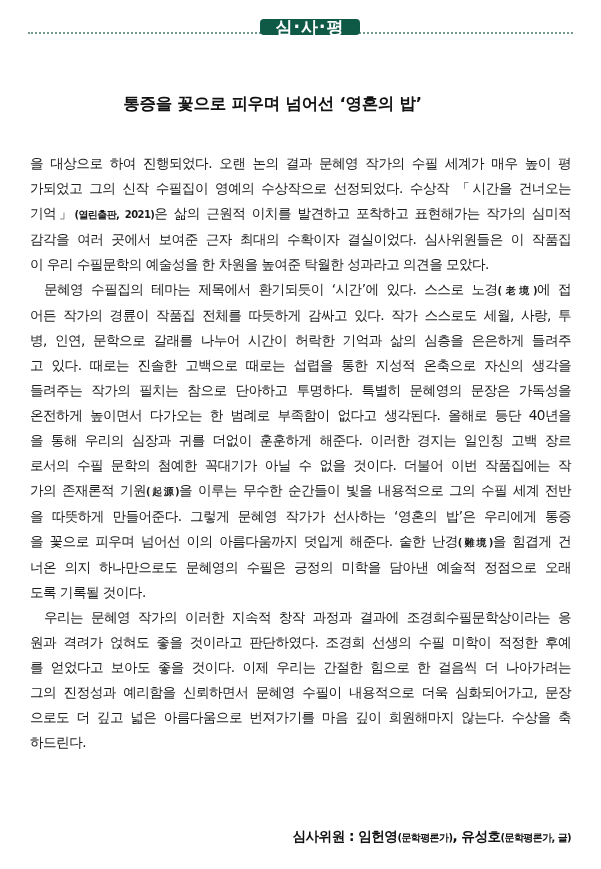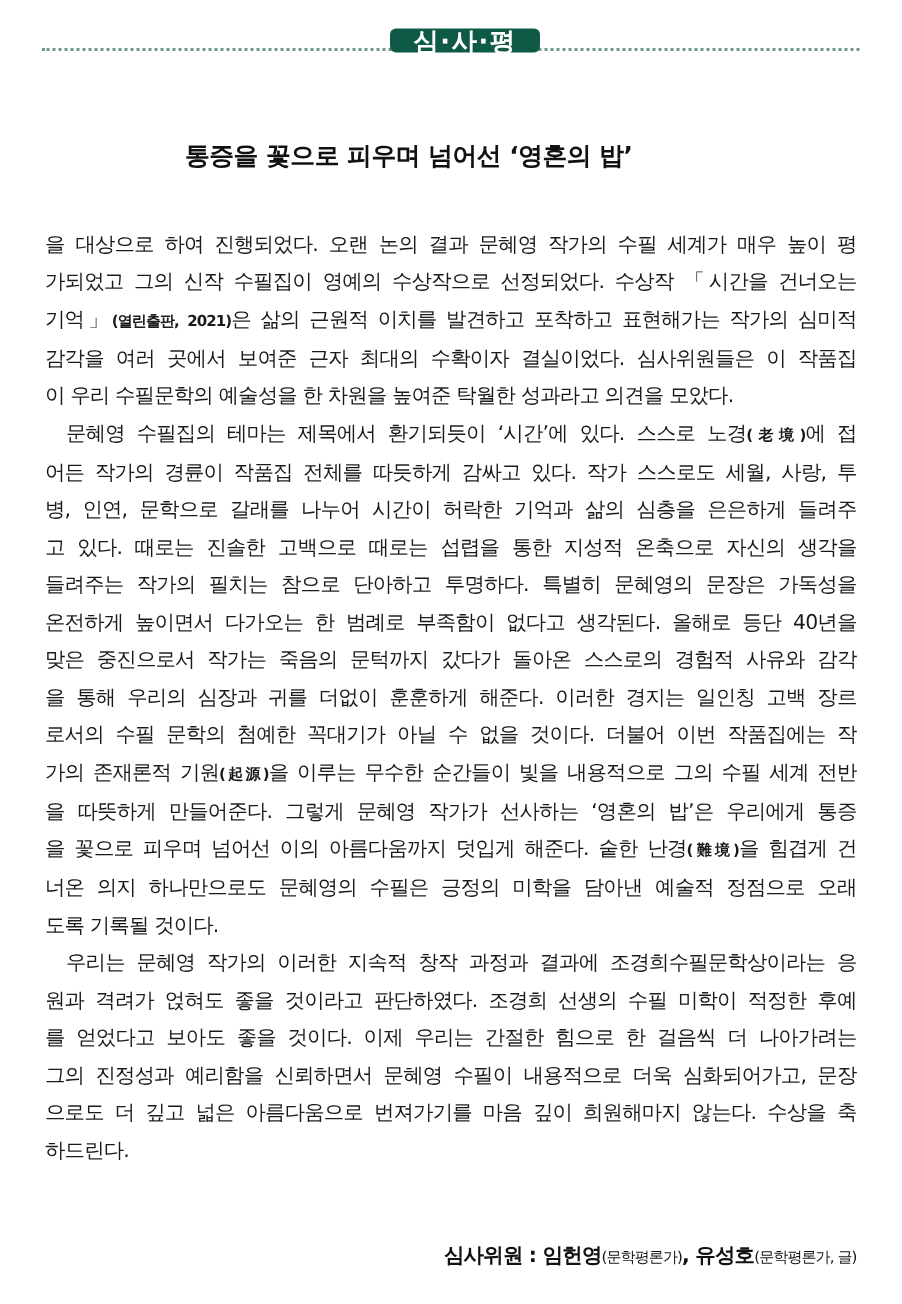--- a/index.html
+++ b/index.html
@@ -78,21 +78,21 @@
     .small { font-size: 10px; letter-spacing: -0.6px; font-weight: bold; }
     .signature {
       position: absolute;
       top: 828px;
       right: 30px;
       font-size: 13.6px;
       font-weight: bold;
       letter-spacing: -0.5px;
       color: #111111;
     }
-    .signature .small { font-weight: normal; }
+    .signature .small { font-weight: bold; }
   </style>
 </head>
 <body>
 
 <div class="header-rule"></div>
 <div class="section-badge">심·사·평</div>
 
 <h1 class="article-title">통증을 꽃으로 피우며 넘어선 ‘영혼의 밥’</h1>
 
 <div class="article-body">
@@ -104,21 +104,20 @@
     <span class="line last">이 우리 수필문학의 예술성을 한 차원을 높여준 탁월한 성과라고 의견을 모았다.</span>
   </p>
 
   <p class="para">
     <span class="line first"><span>문혜영 수필집의 테마는 제목에서 환기되듯이 ‘시간’에 있다. 스스로 노경</span><span class="small">(老境)</span><span>에 접</span></span>
     <span class="line">어든 작가의 경륜이 작품집 전체를 따듯하게 감싸고 있다. 작가 스스로도 세월, 사랑, 투</span>
     <span class="line">병, 인연, 문학으로 갈래를 나누어 시간이 허락한 기억과 삶의 심층을 은은하게 들려주</span>
     <span class="line">고 있다. 때로는 진솔한 고백으로 때로는 섭렵을 통한 지성적 온축으로 자신의 생각을</span>
     <span class="line">들려주는 작가의 필치는 참으로 단아하고 투명하다. 특별히 문혜영의 문장은 가독성을</span>
     <span class="line">온전하게 높이면서 다가오는 한 범례로 부족함이 없다고 생각된다. 올해로 등단 40년을</span>
-    <span class="line">맞은 중진으로서 작가는 죽음의 문턱까지 갔다가 돌아온 스스로의 경험적 사유와 감각</span>
     <span class="line">을 통해 우리의 심장과 귀를 더없이 훈훈하게 해준다. 이러한 경지는 일인칭 고백 장르</span>
     <span class="line">로서의 수필 문학의 첨예한 꼭대기가 아닐 수 없을 것이다. 더불어 이번 작품집에는 작</span>
     <span class="line"><span>가의 존재론적 기원</span><span class="small">(起源)</span><span>을 이루는 무수한 순간들이 빛을 내용적으로 그의 수필 세계 전반</span></span>
     <span class="line">을 따뜻하게 만들어준다. 그렇게 문혜영 작가가 선사하는 ‘영혼의 밥’은 우리에게 통증</span>
     <span class="line"><span>을 꽃으로 피우며 넘어선 이의 아름다움까지 덧입게 해준다. 숱한 난경</span><span class="small">(難境)</span><span>을 힘겹게 건</span></span>
     <span class="line">너온 의지 하나만으로도 문혜영의 수필은 긍정의 미학을 담아낸 예술적 정점으로 오래</span>
     <span class="line last">도록 기록될 것이다.</span>
   </p>
 
   <p class="para">

